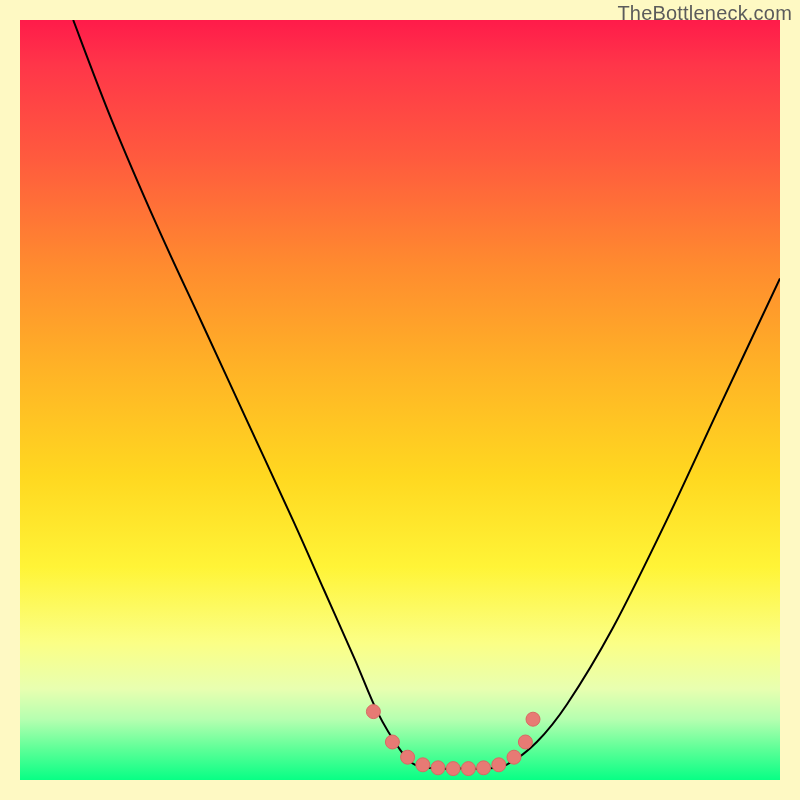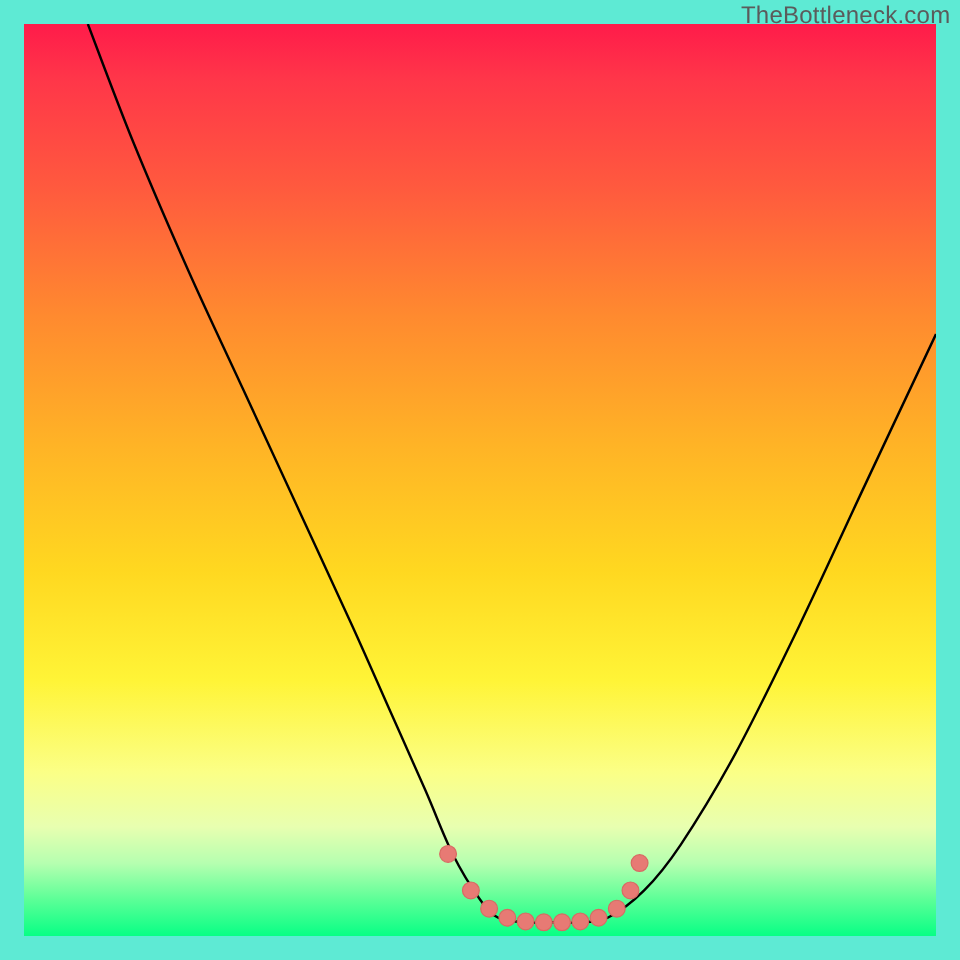--- a/index.html
+++ b/index.html
@@ -7,21 +7,21 @@
     padding: 0;
     width: 800px;
     height: 800px;
     overflow: hidden;
     background: #000;
     font-family: Arial, Helvetica, sans-serif;
   }
   .frame {
     position: absolute;
     inset: 0;
-    background: #5eead4;
+    background: #fef9c3;
   }
   .plot-area {
     position: absolute;
     left: 20px;
     top: 20px;
     width: 760px;
     height: 760px;
     overflow: hidden;
   }
   .gradient {

